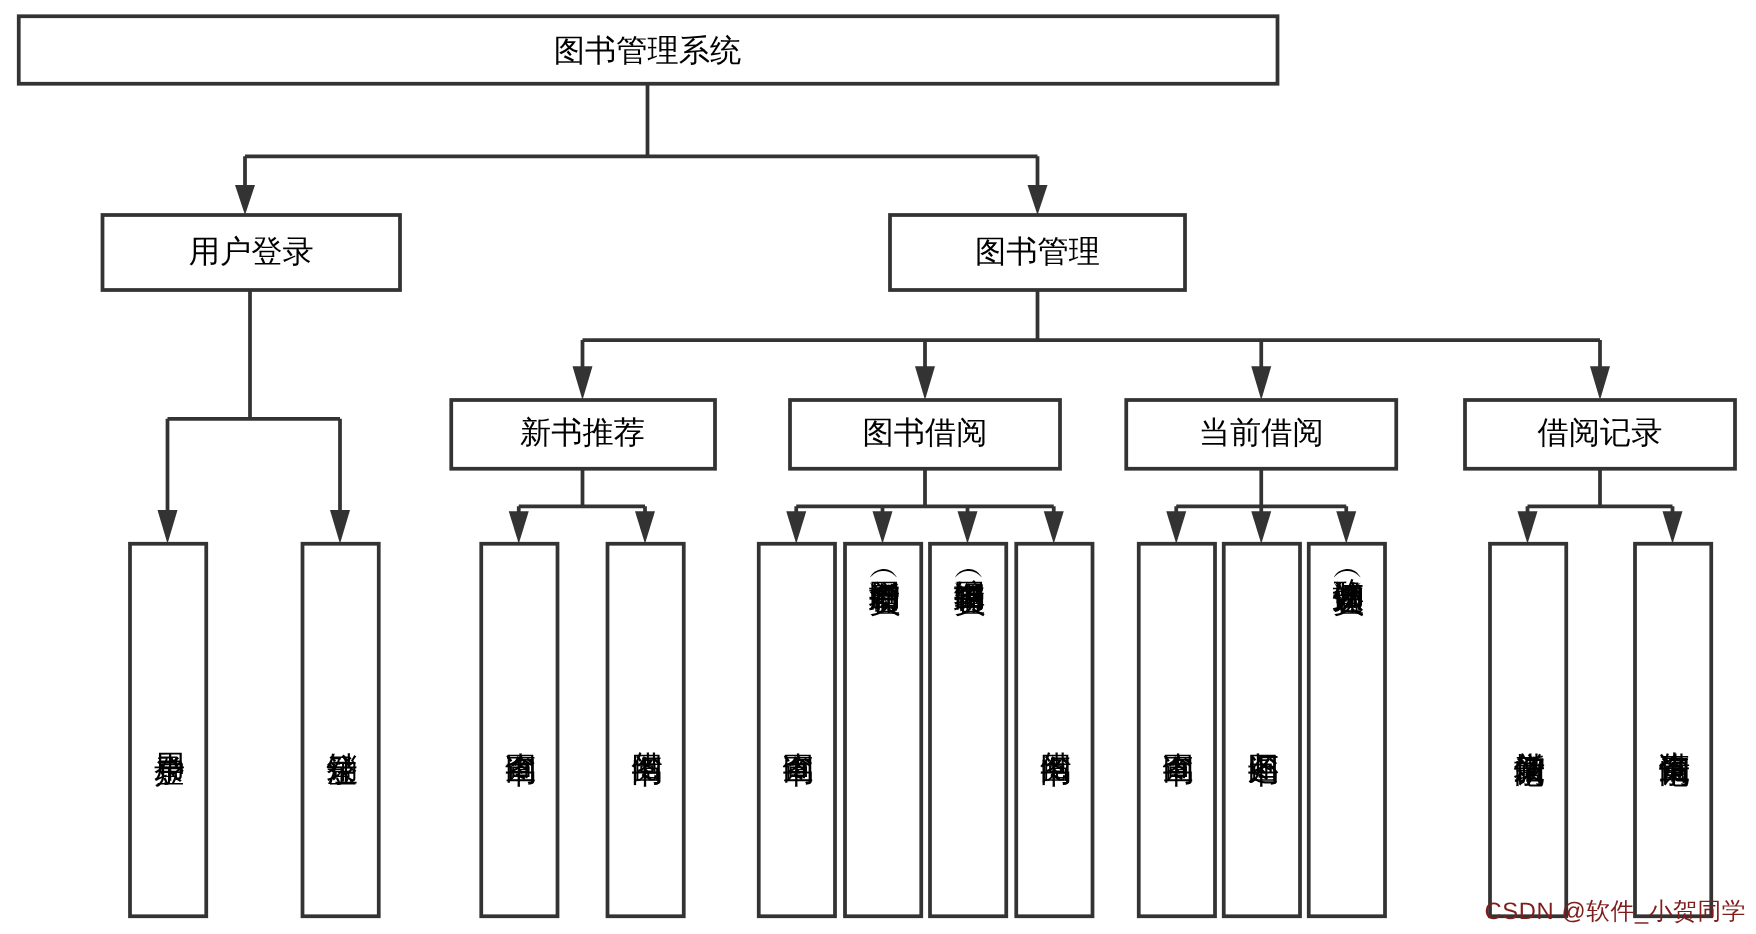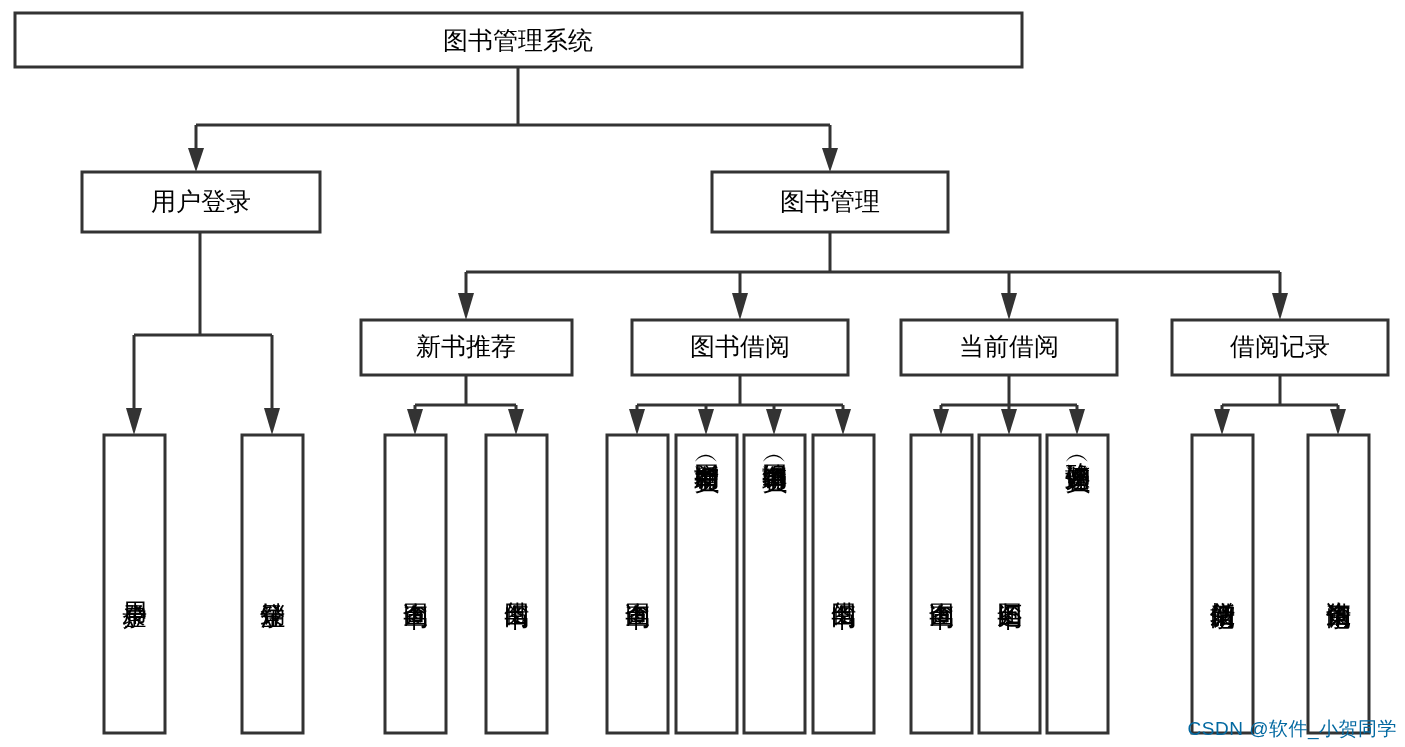--- a/index.html
+++ b/index.html
@@ -66,21 +66,21 @@
     text-align: center;
     white-space: nowrap;
     pointer-events: none;
   }
   #watermark {
     position: absolute;
     right: 8px;
     bottom: 5px;
     font-family: "Liberation Sans", "DejaVu Sans", sans-serif;
     font-size: 19px;
-    color: #0369a1;
+    color: #7f1d1d;
     letter-spacing: 0.5px;
     white-space: nowrap;
   }
 </style>
 </head>
 <body>
 
 <div id="diagram-root">
 
   <svg id="flowchart" viewBox="0 0 1405 747">

